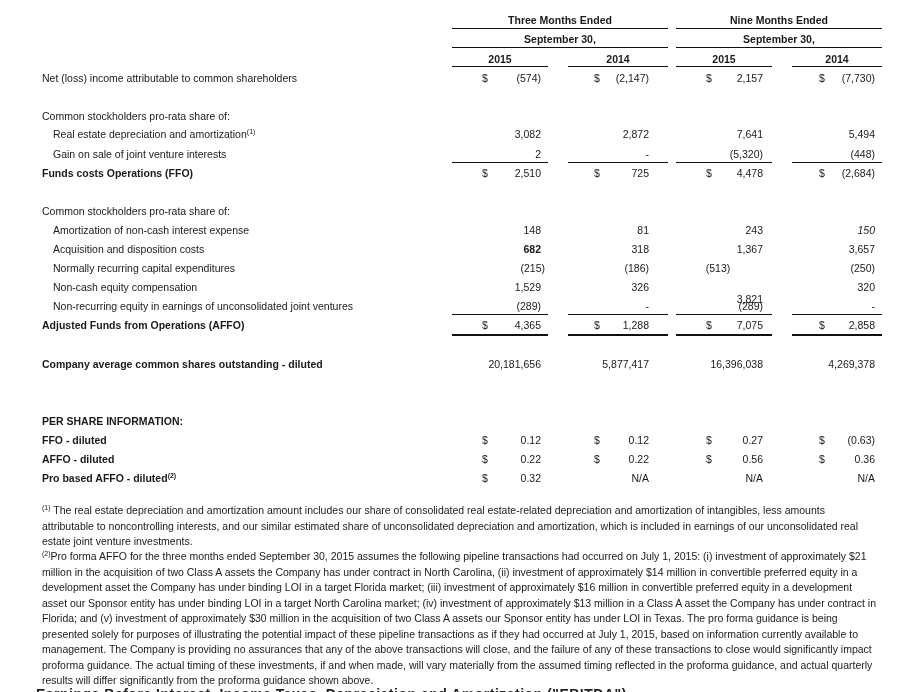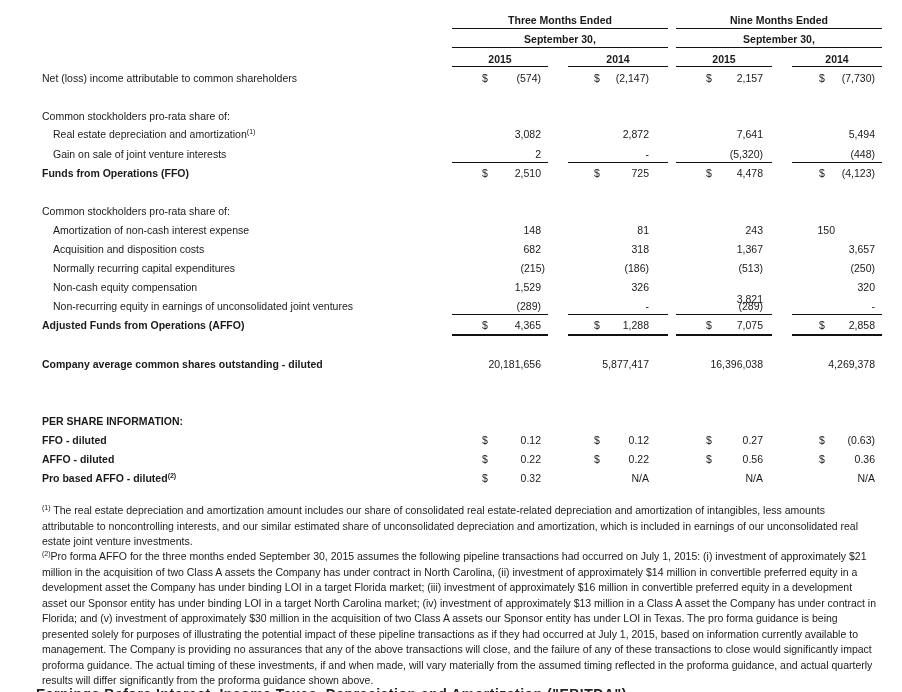--- a/index.html
+++ b/index.html
@@ -54,44 +54,44 @@
     <div class="abs ind" style="top: 128px;"><span>Real estate depreciation and amortization</span><sup>(1)</sup></div>
     <div class="abs num" style="left: 451px; top: 128px;">3,082</div>
     <div class="abs num" style="left: 559px; top: 128px;">2,872</div>
     <div class="abs num" style="left: 673px; top: 128px;">7,641</div>
     <div class="abs num" style="left: 785px; top: 128px;">5,494</div>
     <div class="abs ind" style="top: 148px;"><span>Gain on sale of joint venture interests</span></div>
     <div class="abs num" style="left: 451px; top: 148px;">2</div>
     <div class="abs num" style="left: 559px; top: 148px;">-</div>
     <div class="abs num" style="left: 673px; top: 148px;">(5,320)</div>
     <div class="abs num" style="left: 785px; top: 148px;">(448)</div>
-    <div class="abs lbl b" style="top: 167px;"><span>Funds from Operations (FFO)</span></div>
+    <div class="abs lbl b" style="top: 167px;"><span>Funds costs Operations (FFO)</span></div>
     <div class="abs" style="left: 482px; top: 167px;">$</div>
     <div class="abs num" style="left: 451px; top: 167px;">2,510</div>
     <div class="abs" style="left: 594px; top: 167px;">$</div>
     <div class="abs num" style="left: 559px; top: 167px;">725</div>
     <div class="abs" style="left: 706px; top: 167px;">$</div>
     <div class="abs num" style="left: 673px; top: 167px;">4,478</div>
     <div class="abs" style="left: 819px; top: 167px;">$</div>
-    <div class="abs num" style="left: 785px; top: 167px;">(4,123)</div>
+    <div class="abs num" style="left: 785px; top: 167px;">(2,684)</div>
     <div class="abs lbl" style="top: 205px;"><span>Common stockholders pro-rata share of:</span></div>
     <div class="abs ind" style="top: 224px;"><span>Amortization of non-cash interest expense</span></div>
     <div class="abs num" style="left: 451px; top: 224px;">148</div>
     <div class="abs num" style="left: 559px; top: 224px;">81</div>
     <div class="abs num" style="left: 673px; top: 224px;">243</div>
-    <div class="abs num" style="left: 745px; top: 224px;">150</div>
+    <div class="abs num" style="left: 785px; top: 224px; font-style: italic;">150</div>
     <div class="abs ind" style="top: 243px;"><span>Acquisition and disposition costs</span></div>
-    <div class="abs num" style="left: 451px; top: 243px;">682</div>
+    <div class="abs num" style="left: 451px; top: 243px; font-weight: bold;">682</div>
     <div class="abs num" style="left: 559px; top: 243px;">318</div>
     <div class="abs num" style="left: 673px; top: 243px;">1,367</div>
     <div class="abs num" style="left: 785px; top: 243px;">3,657</div>
     <div class="abs ind" style="top: 262px;"><span>Normally recurring capital expenditures</span></div>
     <div class="abs num" style="left: 455px; top: 262px;">(215)</div>
     <div class="abs num" style="left: 559px; top: 262px;">(186)</div>
-    <div class="abs num" style="left: 673px; top: 262px;">(513)</div>
+    <div class="abs num" style="left: 673px; top: 262px; text-align: center;">(513)</div>
     <div class="abs num" style="left: 785px; top: 262px;">(250)</div>
     <div class="abs ind" style="top: 281px;"><span>Non-cash equity compensation</span></div>
     <div class="abs num" style="left: 451px; top: 281px;">1,529</div>
     <div class="abs num" style="left: 559px; top: 281px;">326</div>
     <div class="abs num" style="left: 673px; top: 281px; margin-top: 12px;">3,821</div>
     <div class="abs num" style="left: 785px; top: 281px;">320</div>
     <div class="abs ind" style="top: 300px;"><span>Non-recurring equity in earnings of unconsolidated joint ventures</span></div>
     <div class="abs num" style="left: 451px; top: 300px;">(289)</div>
     <div class="abs num" style="left: 559px; top: 300px;">-</div>
     <div class="abs num" style="left: 673px; top: 300px;">(289)</div>

